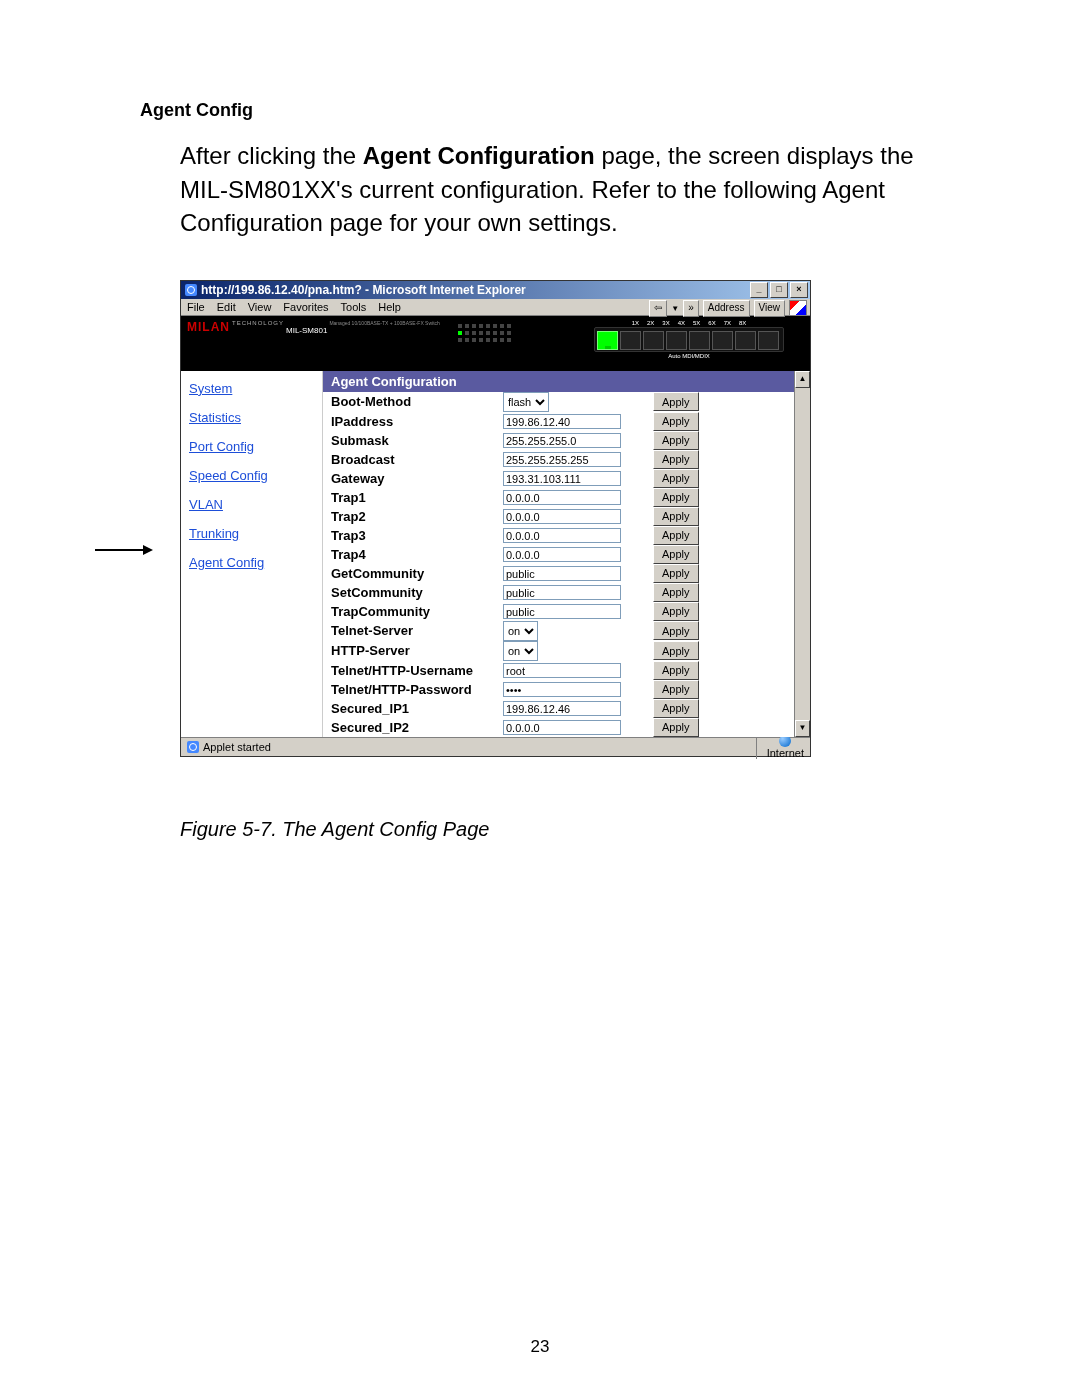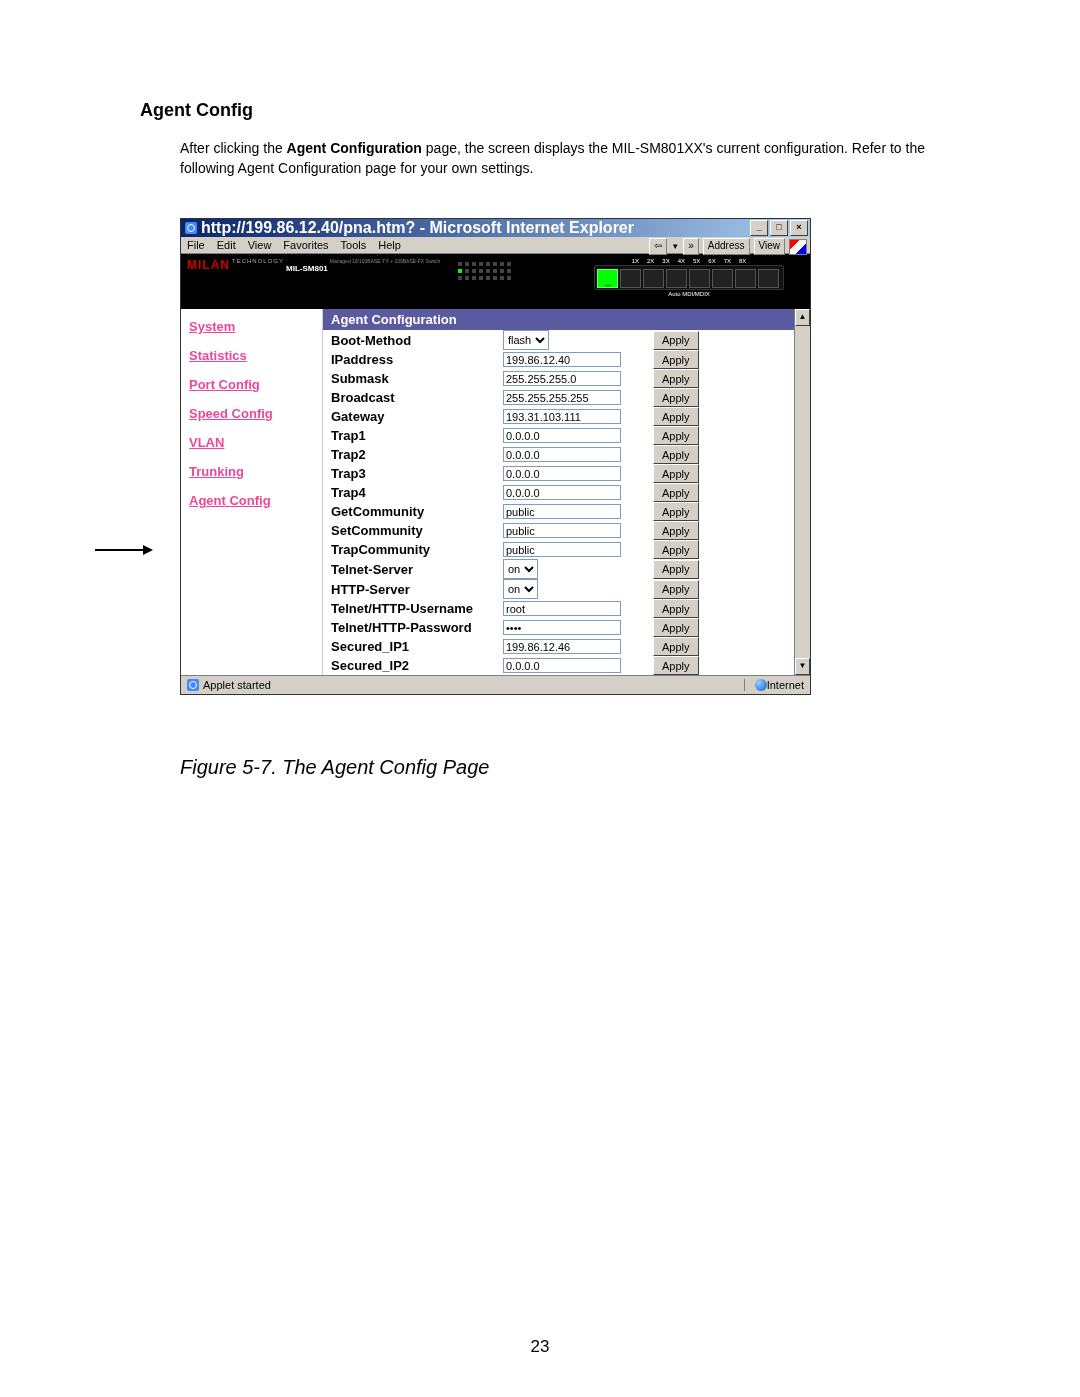--- a/index.html
+++ b/index.html
@@ -15,21 +15,21 @@
     position: relative;
     box-sizing: border-box;
     min-height: 1397px;
   }
   .section-heading {
     font-weight: bold;
     font-size: 18px;
     margin-bottom: 18px;
   }
   .body-text {
-    font-size: 14px;
+    font-size: 24px;
     line-height: 1.4;
     margin-left: 40px;
     margin-bottom: 40px;
   }
   .body-text .inline-bold { font-weight: bold; }
   .arrow-indicator {
     position: absolute;
     left: 93px;
     top: 544px;
     width: 60px;
@@ -51,21 +51,21 @@
   .ie-titlebar {
     display: flex;
     align-items: center;
     justify-content: space-between;
     background: linear-gradient(to right, #0a246a, #a6caf0);
     color: #fff;
     font-weight: bold;
     height: 18px;
     padding: 0 2px 0 4px;
   }
-  .ie-titlebar .title-text { font-size: 16px; white-space: nowrap; overflow:hidden; }
+  .ie-titlebar .title-text { font-size: 12px; white-space: nowrap; overflow:hidden; }
   .win-btns { display:flex; gap:2px; }
   .win-btn {
     width: 16px; height:14px; background:#d4d0c8; border:1px solid #fff; border-right-color:#404040; border-bottom-color:#404040;
     color:#000; font-size:9px; line-height:12px; text-align:center; font-weight:bold;
   }
   .ie-menubar {
     background: #d4d0c8;
     display: flex;
     gap: 12px;
     padding: 2px 6px;
@@ -79,21 +79,21 @@
   .ie-content {
     background:#fff;
   }
   .device-banner {
     background:#000; color:#fff; padding:4px 6px 2px 6px; display:flex; align-items:flex-start; gap:18px;
     height: 55px; box-sizing:border-box; border-bottom: 3px solid #000;
   }
   .brand-block { display:flex; flex-direction:row; gap:2px; }
   .brand-milan { color:#c00; font-weight:bold; font-size:12px; letter-spacing:1px; }
   .brand-tech { color:#aaa; font-size:6px; letter-spacing:1px; }
-  .brand-model { color:#fff; font-size:8px; font-weight:bold; margin-top:6px;}
+  .brand-model { color:#fff; font-size:8px; font-weight:normal; margin-top:6px;}
   .brand-desc { color:#888; font-size:5px; }
   .led-block { display:flex; flex-direction:column; justify-content:center; gap:3px; margin-top:4px;}
   .led-row { display:flex; gap:3px; }
   .led { width:4px; height:4px; background:#444; }
   .led.green { background:#0f0; }
   .port-block {
     display:flex; flex-direction:column; align-items:center; margin-left:auto; margin-right:20px;
   }
   .port-labels-row { display:flex; gap:8px; font-size:6px; color:#fff; margin-bottom:1px;}
   .switch-body {
@@ -102,21 +102,21 @@
   .rj45 { width:19px; height:17px; background:#222; border:1px solid #555; margin-right:2px; position:relative;}
   .rj45.active { background:#0f0; border-color:#7f7;}
   .rj45:after { content:""; position:absolute; bottom:0; left:50%; transform:translateX(-50%); width:6px; height:3px; background:#222;}
   .rj45.active:after { background:#0c0; }
   .port-caption { color:#fff; font-size:6px; margin-top:1px;}
   .main-split { display:flex; }
   .sidebar {
     width:142px; background:#fff; padding:10px 8px; box-sizing:border-box; border-right:1px solid #ccc;
   }
   .sidebar a {
-    display:block; color:#ec4899; text-decoration:underline; font-size:13px; font-weight:bold; margin-bottom:14px;
+    display:block; color:#1d4ed8; text-decoration:underline; font-size:13px; font-weight:normal; margin-bottom:14px;
   }
   .content-pane { flex:1; background:#fff; position:relative;}
   .scroll-vert {
     position:absolute; right:0; top:0; bottom:0; width:15px; background:#d4d0c8; border-left:1px solid #808080;
     display:flex; flex-direction:column; justify-content:space-between;
   }
   .scroll-btn { height:15px; background:#d4d0c8; border:1px solid #fff; border-right-color:#404040; border-bottom-color:#404040; font-size:8px; text-align:center; line-height:13px;}
   .panel-header {
     background:#5a5aa0; color:#fff; font-weight:bold; font-size:13px; padding:3px 8px;
     margin-right:15px;
@@ -136,21 +136,21 @@
   }
   .form-row .act { width: auto; padding-left: 20px;}
   .apply-btn {
     font-size:11px; font-family:Tahoma, Arial; padding:0 8px; height:19px;
     background:#d4d0c8; border:1px solid #fff; border-right-color:#404040; border-bottom-color:#404040;
   }
   .ie-status {
     display:flex; justify-content:space-between; align-items:center; background:#d4d0c8; border-top:1px solid #808080;
     font-size:11px; height:18px; padding:0 6px;
   }
-  .status-right { display:flex; align-items:center; border-left:1px solid #808080; padding-left:10px;}
+  .status-right { display:flex; align-items:center; border-left:1px solid #808080; padding-left:10px;flex-direction:column;}
   .globe-icon { width:12px; height:12px; border-radius:50%; background:radial-gradient(circle at 30% 30%, #9cf, #06c); display:inline-block;}
   .ie-logo-sm { width:12px; height:12px; background:#48f; border-radius:2px; display:inline-block; position:relative;}
   .ie-logo-sm:after{ content:""; position:absolute; inset:2px; border:1px solid #fff; border-radius:50%;}
   .figure-caption {
     font-style: italic;
     font-size: 20px;
     margin-top: 61px;
     margin-left: 0;
   }
   .page-number {

